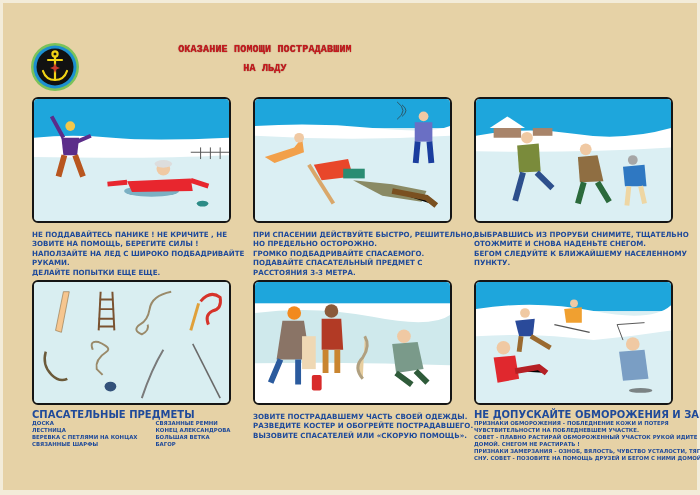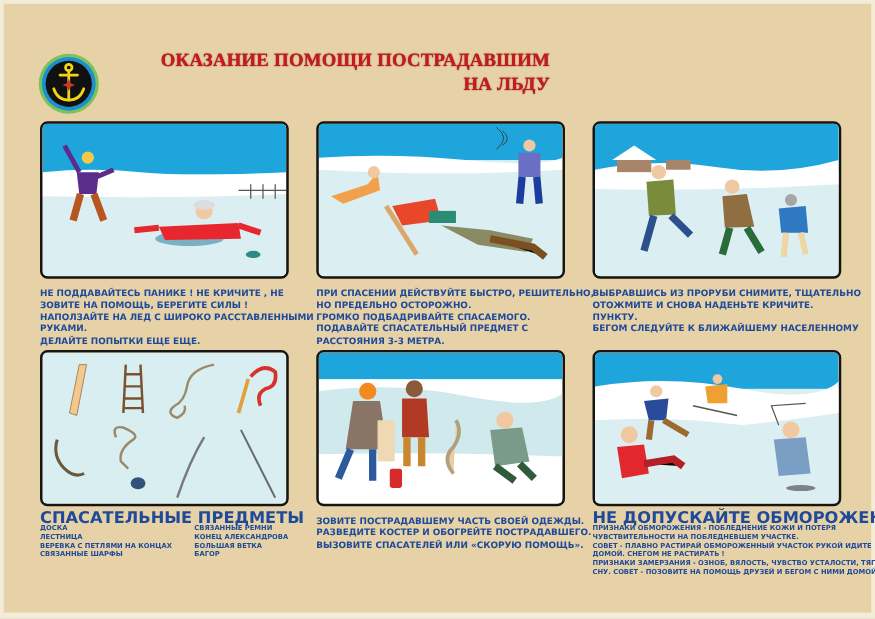--- a/index.html
+++ b/index.html
@@ -1,24 +1,24 @@
 <!DOCTYPE html>
 <html><head>
 <meta charset="utf-8">
 <style>
   html, body { margin:0; padding:0; }
   body { width:700px; height:495px; background:#f3ecd9; position:relative; overflow:hidden; font-family:"Liberation Sans", sans-serif; }
   .poster { position:absolute; left:3px; top:3px; width:694px; height:487px; background:#e6d2a6; }
   .emblem { position:absolute; left:30px; top:42px; width:50px; height:50px; }
-  .title { position:absolute; left:90px; top:40px; width:350px; text-align:right; color:#c8191e; font-weight:bold; font-size:15px; line-height:19px; letter-spacing:0.2px; text-shadow:0 0 1px #6a0a0a; font-family:Liberation Serif, serif; }
+  .title { position:absolute; left:90px; top:40px; width:350px; text-align:center; color:#c8191e; font-weight:bold; font-size:10px; line-height:19px; letter-spacing:0.2px; text-shadow:0 0 1px #6a0a0a; font-family:Liberation Mono, monospace; }
   .panel { position:absolute; width:199px; border:2px solid #151515; border-radius:6px; overflow:hidden; box-sizing:border-box; }
   .panel svg { display:block; width:100%; height:100%; }
   .caption { position:absolute; width:215px; color:#1f4a9a; font-weight:bold; font-size:7.1px; line-height:9.4px; font-family:"DejaVu Sans", sans-serif; }
   .caption div { white-space:nowrap; }
-  .cap-head { font-size:13px; line-height:10px; }
+  .cap-head { font-size:10px; line-height:10px; }
   .small { font-size:5.4px; line-height:6.9px; }
   .cols { display:flex; gap:18px; }
   .cols .col { width:112px; }
 </style>
 </head>
 <body>
 
 <div class="poster"></div>
 
 <div class="emblem">
@@ -57,21 +57,21 @@
     <path d="M95 85 L160 82 L162 95 L100 96Z" fill="#e8262e"></path>
     <path d="M95 86 L75 88 M160 84 L178 90" stroke="#e8262e" stroke-width="5"></path>
     <circle cx="132" cy="72" r="7" fill="#f0c9a3"></circle>
     <ellipse cx="132" cy="67" rx="9" ry="4" fill="#ddd"></ellipse>
     <ellipse cx="172" cy="108" rx="6" ry="3" fill="#2c8b86"></ellipse>
   </svg>
 </div>
 <div class="caption" style="left:32px; top:230px;">
   <div>НЕ ПОДДАВАЙТЕСЬ ПАНИКЕ ! НЕ КРИЧИТЕ , НЕ</div>
   <div>ЗОВИТЕ НА ПОМОЩЬ, БЕРЕГИТЕ СИЛЫ !</div>
-  <div>НАПОЛЗАЙТЕ НА ЛЕД С ШИРОКО РАССТАВЛЕННЫМИ</div>
+  <div>НАПОЛЗАЙТЕ НА ЛЕД С ШИРОКО ПОДБАДРИВАЙТЕ</div>
   <div>РУКАМИ.</div>
   <div>ДЕЛАЙТЕ ПОПЫТКИ ЕЩЕ ЕЩЕ.</div>
 </div>
 
 <div class="panel" style="left:253px; top:97px; height:126px;">
   <svg viewBox="0 0 199 126" preserveAspectRatio="none">
     <rect width="199" height="126" fill="#dbeff3"></rect>
     <rect width="199" height="30" fill="#1ea6dc"></rect>
     <path d="M0 28 Q60 24 120 30 T199 28 L199 38 Q100 44 0 38Z" fill="#fff"></path>
 
@@ -113,23 +113,23 @@
     <circle cx="112" cy="52" r="6" fill="#f0c9a3"></circle>
     <path d="M104 60 L124 58 L130 85 L106 86Z" fill="#8f6e42"></path>
     <path d="M110 86 L104 108 M124 86 L136 106" stroke="#2b6a3b" stroke-width="6"></path>
     <circle cx="160" cy="63" r="5" fill="#a6a6a6"></circle>
     <path d="M150 70 L172 68 L174 90 L152 90Z" fill="#2f78c2"></path>
     <path d="M156 90 L154 110 M168 90 L172 108" stroke="#eed6a3" stroke-width="5"></path>
   </svg>
 </div>
 <div class="caption" style="left:474px; top:230px;">
   <div>ВЫБРАВШИСЬ ИЗ ПРОРУБИ СНИМИТЕ, ТЩАТЕЛЬНО</div>
-  <div>ОТОЖМИТЕ И СНОВА НАДЕНЬТЕ КРИЧИТЕ.</div>
+  <div>ОТОЖМИТЕ И СНОВА НАДЕНЬТЕ СНЕГОМ.</div>
+  <div>БЕГОМ СЛЕДУЙТЕ К БЛИЖАЙШЕМУ НАСЕЛЕННОМУ</div>
   <div>ПУНКТУ.</div>
-  <div>БЕГОМ СЛЕДУЙТЕ К БЛИЖАЙШЕМУ НАСЕЛЕННОМУ</div>
 </div>
 
 <div class="panel" style="left:32px; top:280px; height:125px;">
   <svg viewBox="0 0 199 125" preserveAspectRatio="none">
     <rect width="199" height="125" fill="#d9eef1"></rect>
     <path d="M22 50 L30 10 L36 10 L28 52Z" fill="#f6c68f" stroke="#8a6a40" stroke-width="0.6"></path>
     <g stroke="#7a5230" stroke-width="2">
         <line x1="68" y1="10" x2="66" y2="50"></line>
         <line x1="80" y1="10" x2="82" y2="50"></line>
         <line x1="67" y1="18" x2="80" y2="18"></line>

